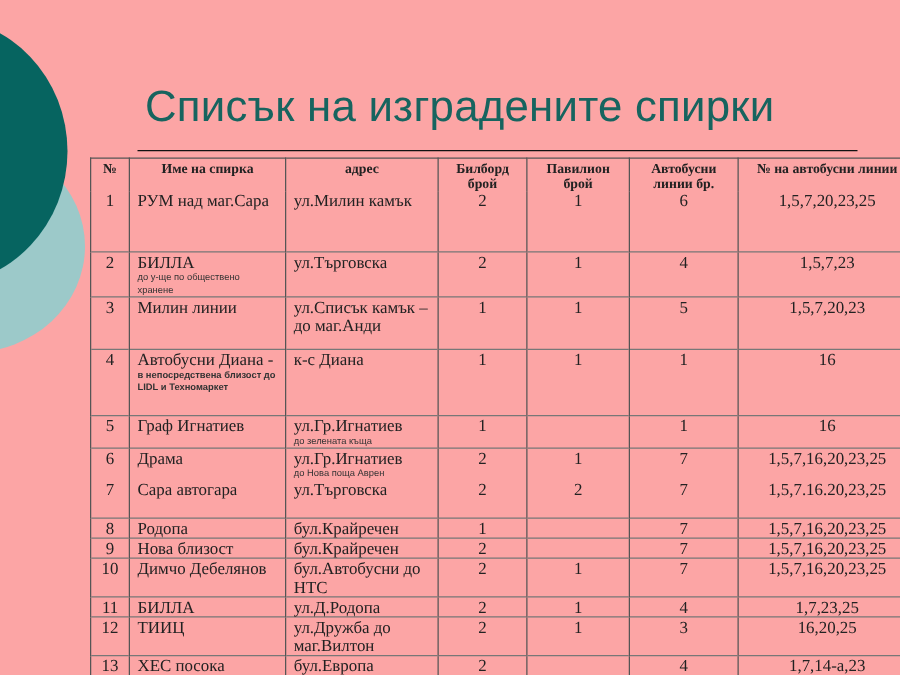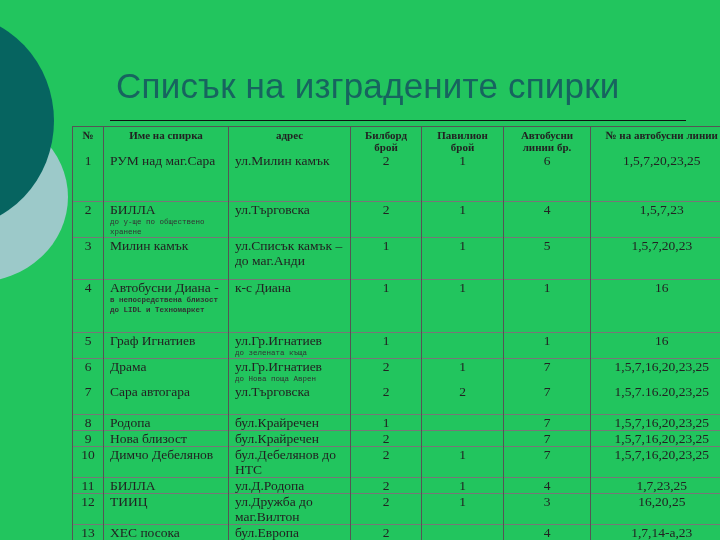--- a/index.html
+++ b/index.html
@@ -5,21 +5,21 @@
     html, body {
       margin: 0;
       padding: 0;
       background: #ffffff;
     }
     .slide {
       position: relative;
       width: 720px;
       height: 540px;
       overflow: hidden;
-      background: #22c55e;
+      background: #fca5a5;
     }
     .deco-light {
       position: absolute;
       left: -115px;
       top: 112px;
       width: 183px;
       height: 170px;
       border-radius: 50%;
       background: #9cc9c9;
     }
@@ -80,21 +80,21 @@
       text-align: center;
       padding-top: 2px;
       border-top: 1px solid #555;
       vertical-align: top;
     }
     tr.sep td { border-top: 1px solid #777; }
     td.c-num { text-align: center; }
     td.c-bill, td.c-pav, td.c-count, td.c-lines { text-align: center; }
     .note {
       display: block;
-      font-family: Liberation Mono, monospace;
+      font-family: Liberation Sans, sans-serif;
       font-size: 7.5px;
       line-height: 10px;
       color: #333;
     }
     .note-bold { font-weight: bold; }
   </style>
 </head>
 <body>
 
 <div class="slide">
@@ -139,21 +139,21 @@
           <td class="c-num"><span>2</span></td>
           <td class="c-name"><span>БИЛЛА</span><span class="note">до у-ще по обществено хранене</span></td>
           <td class="c-addr"><span>ул.Търговска</span></td>
           <td class="c-bill"><span>2</span></td>
           <td class="c-pav"><span>1</span></td>
           <td class="c-count"><span>4</span></td>
           <td class="c-lines"><span>1,5,7,23</span></td>
         </tr>
         <tr class="sep" style="height: 42px;">
           <td class="c-num"><span>3</span></td>
-          <td class="c-name"><span>Милин камък</span></td>
+          <td class="c-name"><span>Милин линии</span></td>
           <td class="c-addr"><span>ул.Списък камък – до маг.Анди</span></td>
           <td class="c-bill"><span>1</span></td>
           <td class="c-pav"><span>1</span></td>
           <td class="c-count"><span>5</span></td>
           <td class="c-lines"><span>1,5,7,20,23</span></td>
         </tr>
         <tr class="sep" style="height: 53px;">
           <td class="c-num"><span>4</span></td>
           <td class="c-name"><span>Автобусни Диана -</span><span class="note note-bold">в непосредствена близост до LIDL и Техномаркет</span></td>
           <td class="c-addr"><span>к-с Диана</span></td>
@@ -203,21 +203,21 @@
           <td class="c-name"><span>Нова близост</span></td>
           <td class="c-addr"><span>бул.Крайречен</span></td>
           <td class="c-bill"><span>2</span></td>
           <td class="c-pav"><span></span></td>
           <td class="c-count"><span>7</span></td>
           <td class="c-lines"><span>1,5,7,16,20,23,25</span></td>
         </tr>
         <tr class="sep" style="height: 25px;">
           <td class="c-num"><span>10</span></td>
           <td class="c-name"><span>Димчо Дебелянов</span></td>
-          <td class="c-addr"><span>бул.Дебелянов до НТС</span></td>
+          <td class="c-addr"><span>бул.Автобусни до НТС</span></td>
           <td class="c-bill"><span>2</span></td>
           <td class="c-pav"><span>1</span></td>
           <td class="c-count"><span>7</span></td>
           <td class="c-lines"><span>1,5,7,16,20,23,25</span></td>
         </tr>
         <tr class="sep" style="height: 15px;">
           <td class="c-num"><span>11</span></td>
           <td class="c-name"><span>БИЛЛА</span></td>
           <td class="c-addr"><span>ул.Д.Родопа</span></td>
           <td class="c-bill"><span>2</span></td>

